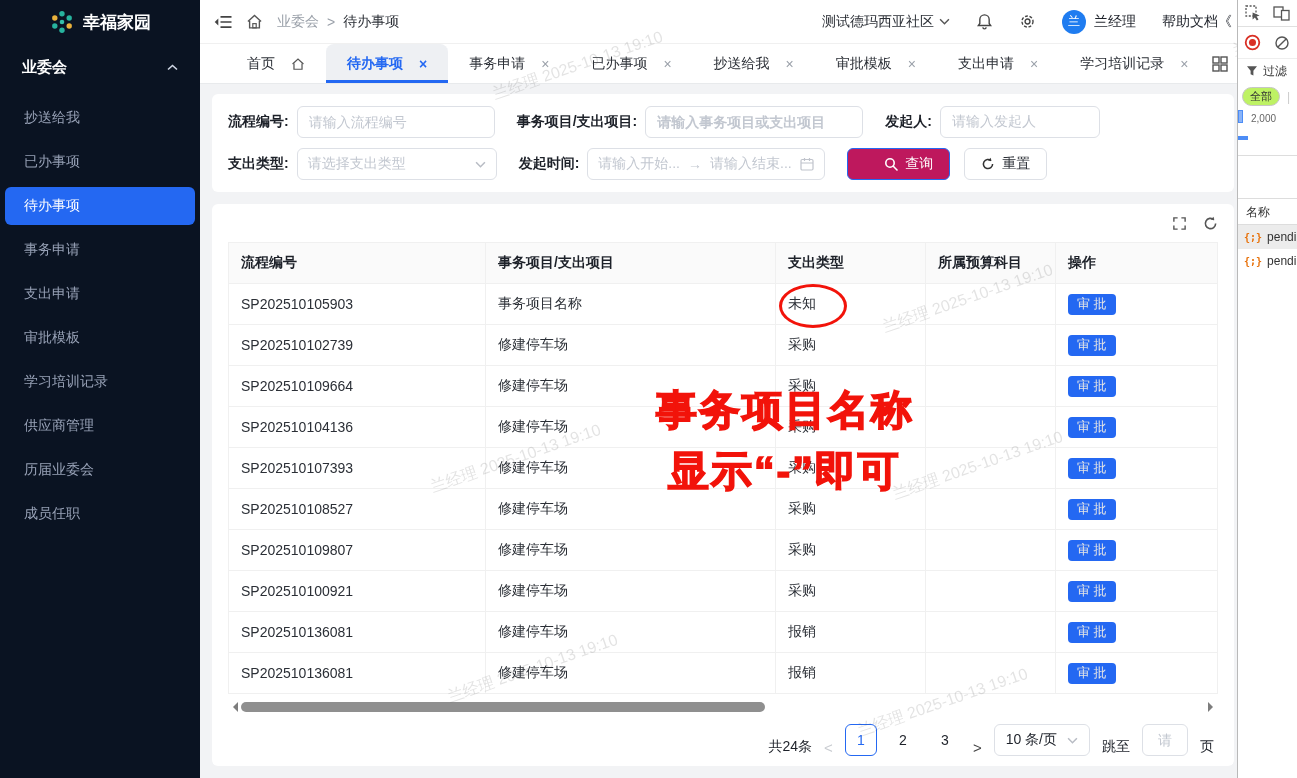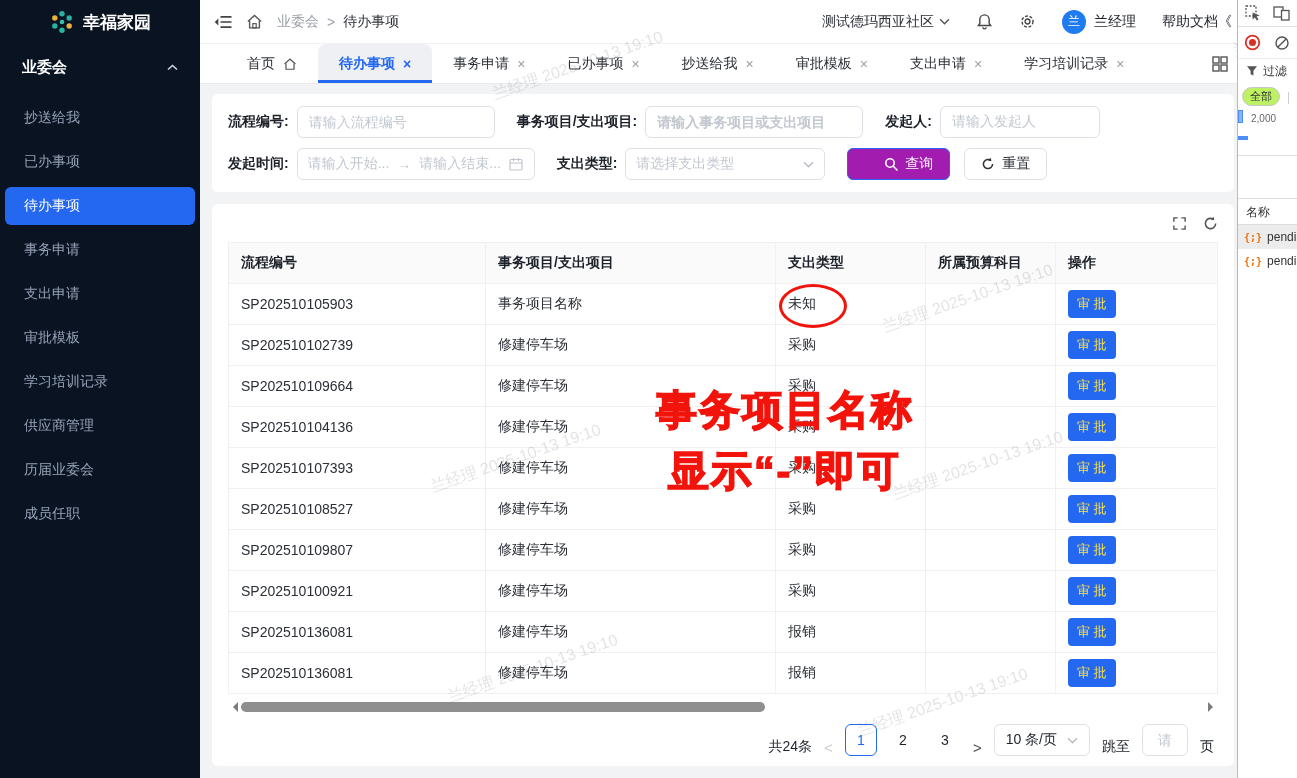--- a/index.html
+++ b/index.html
@@ -22,51 +22,51 @@
   .crumb-sep { color:#9aa0a9; }
   .crumb-cur { color:#2b2f36; }
   .topbar-right { margin-left:auto; display:flex; align-items:center; gap:26px; }
   .community { display:flex; align-items:center; gap:5px; color:#2b2f36; cursor:pointer; }
   .avatar-wrap { display:flex; align-items:center; gap:8px; }
   .avatar { width:24px; height:24px; border-radius:50%; background:#1f7cf0; color:#fff; font-size:12px; display:flex; align-items:center; justify-content:center; }
   .icon-btn { display:flex; align-items:center; cursor:pointer; }
 
   
   .tabbar { height:40px; background:#fff; display:flex; align-items:stretch; padding-left:26px; border-bottom:1px solid #e8eaec; flex:none; }
-  .tab { display:flex; align-items:center; gap:8px; padding:0 21px; font-size:14px; color:#2b2f36; cursor:pointer; }
+  .tab { display:flex; align-items:center; gap:16px; padding:0 21px; font-size:14px; color:#2b2f36; cursor:pointer; }
   .tab-close { color:#9aa0a9; font-size:14px; cursor:pointer; }
   .tab.active { background:#eef0f3; border-radius:8px 8px 0 0; color:#2468f2; font-weight:700; box-shadow: inset 0 -3px 0 0 #2468f2; }
   .tab.active .tab-close { color:#2468f2; }
   .tab-grid { margin-left:auto; margin-right:18px; align-self:center; cursor:pointer; display:flex; }
 
   
   .content { flex:1; padding:10px 12px 12px; display:flex; flex-direction:column; overflow:hidden; }
 
   .filter-card { background:#fff; border-radius:6px; padding:12px 16px 2px; flex:none; }
   .f-row { display:flex; align-items:center; margin-bottom:10px; }
   .fg { display:flex; align-items:center; margin-right:22px; }
   .fg label { font-weight:700; color:#1d2129; margin-right:8px; white-space:nowrap; }
   .f-input { height:32px; border:1px solid #dde0e6; border-radius:6px; padding:0 11px; font-size:14px; color:#333; outline:none; background:#fff; }
   .f-input::placeholder { color:#c2c7d0; }
   .select-box, .range-box { height:32px; border:1px solid #dde0e6; border-radius:6px; display:flex; align-items:center; padding:0 10px; gap:8px; background:#fff; cursor:pointer; }
   .ph { color:#c2c7d0; white-space:nowrap; overflow:hidden; }
   .select-box { width:200px; justify-content:space-between; }
   .range-box { width:238px; }
   .btn { height:32px; border-radius:6px; display:flex; align-items:center; gap:7px; padding:0 16px; font-size:14px; cursor:pointer; border:1px solid transparent; }
-  .btn-primary { background:#a21caf; color:#fff; border-color:#2468f2;padding-left:36px; }
+  .btn-primary { background:#be185d; color:#fff; border-color:#2468f2;padding-left:36px; }
   .btn-plain { background:#fff; color:#2b2f36; border-color:#dde0e6; }
 
   .table-card { background:#fff; border-radius:6px; margin-top:12px; flex:1; padding:10px 16px 8px; position:relative; display:flex; flex-direction:column; overflow:hidden; }
   .card-tools { position:absolute; top:12px; right:16px; display:flex; gap:16px; }
   .tbl-wrap { margin-top:28px; }
   table { width:100%; border-collapse:collapse; table-layout:fixed; }
   th, td { border:1px solid #f0f0f0; height:41px; padding:0 12px; font-size:14px; text-align:left; overflow:hidden; white-space:nowrap; }
   th { background:#fafafa; font-weight:700; color:#1d2129; }
   td { color:#2b2f36;margin-left:8px; }
-  .btn-approve { background:#2468f2; color:#fde047; border:none; border-radius:4px; height:28px; padding:0 9px; font-size:13px; cursor:pointer; }
+  .btn-approve { background:#2468f2; color:#e5e5e5; border:none; border-radius:4px; height:21px; padding:0 9px; font-size:13px; cursor:pointer; }
 
   .hscroll { height:16px; margin-top:3px; display:flex; align-items:center; flex:none; }
   .hs-arrow { width:0; height:0; border:5px solid transparent; }
   .hs-left { border-right-color:#7d7d7d; }
   .hs-right { border-left-color:#7d7d7d; }
   .hs-track { flex:1; height:10px; position:relative; }
   .hs-thumb { position:absolute; left:3px; top:0; height:10px; width:54%; background:#8f8f8f; border-radius:5px; cursor:grab; }
 
   .pagination { display:flex; align-items:flex-end; justify-content:flex-end; gap:12px; padding:9px 4px 2px; font-size:14px; color:#1d2129; flex:none; }
   .pg-nav { background:none; border:none; font-size:15px; cursor:pointer; }
@@ -272,37 +272,37 @@
           <label>事务项目/支出项目:</label>
           <input class="f-input" style="width: 218px; font-weight: bold;" placeholder="请输入事务项目或支出项目">
         </div>
         <div class="fg">
           <label>发起人:</label>
           <input class="f-input" style="width: 160px; font-family: Liberation Serif, serif;" placeholder="请输入发起人">
         </div>
       </div>
       <div class="f-row">
         <div class="fg">
+          <label>支出类型:</label>
+          <div class="select-box">
+            <span class="ph">请选择支出类型</span>
+            <svg width="11" height="7" viewBox="0 0 10 6">
+                <path d="M1 1l4 4 4-4" fill="none" stroke="#b8bcc4" stroke-width="1.4"></path>
+              </svg>
+          </div>
+        </div>
+        <div class="fg">
           <label>发起时间:</label>
           <div class="range-box">
             <span class="ph">请输入开始...</span>
             <span class="ph">→</span>
             <span class="ph">请输入结束...</span>
             <svg width="14" height="14" viewBox="0 0 14 14">
                 <rect x="1" y="2.5" width="12" height="10.5" rx="1.2" fill="none" stroke="#c0c4cc" stroke-width="1.2"></rect>
                 <path d="M1 6h12M4.5 1v3M9.5 1v3" stroke="#c0c4cc" stroke-width="1.2"></path>
-              </svg>
-          </div>
-        </div>
-        <div class="fg">
-          <label>支出类型:</label>
-          <div class="select-box">
-            <span class="ph">请选择支出类型</span>
-            <svg width="11" height="7" viewBox="0 0 10 6">
-                <path d="M1 1l4 4 4-4" fill="none" stroke="#b8bcc4" stroke-width="1.4"></path>
               </svg>
           </div>
         </div>
         <button class="btn btn-primary">
           <svg width="14" height="14" viewBox="0 0 14 14">
               <circle cx="6" cy="6" r="4.2" fill="none" stroke="#fff" stroke-width="1.6"></circle>
               <line x1="9.3" y1="9.3" x2="13" y2="13" stroke="#fff" stroke-width="1.6" stroke-linecap="round"></line>
             </svg>
           <span>查询</span>
         </button>

